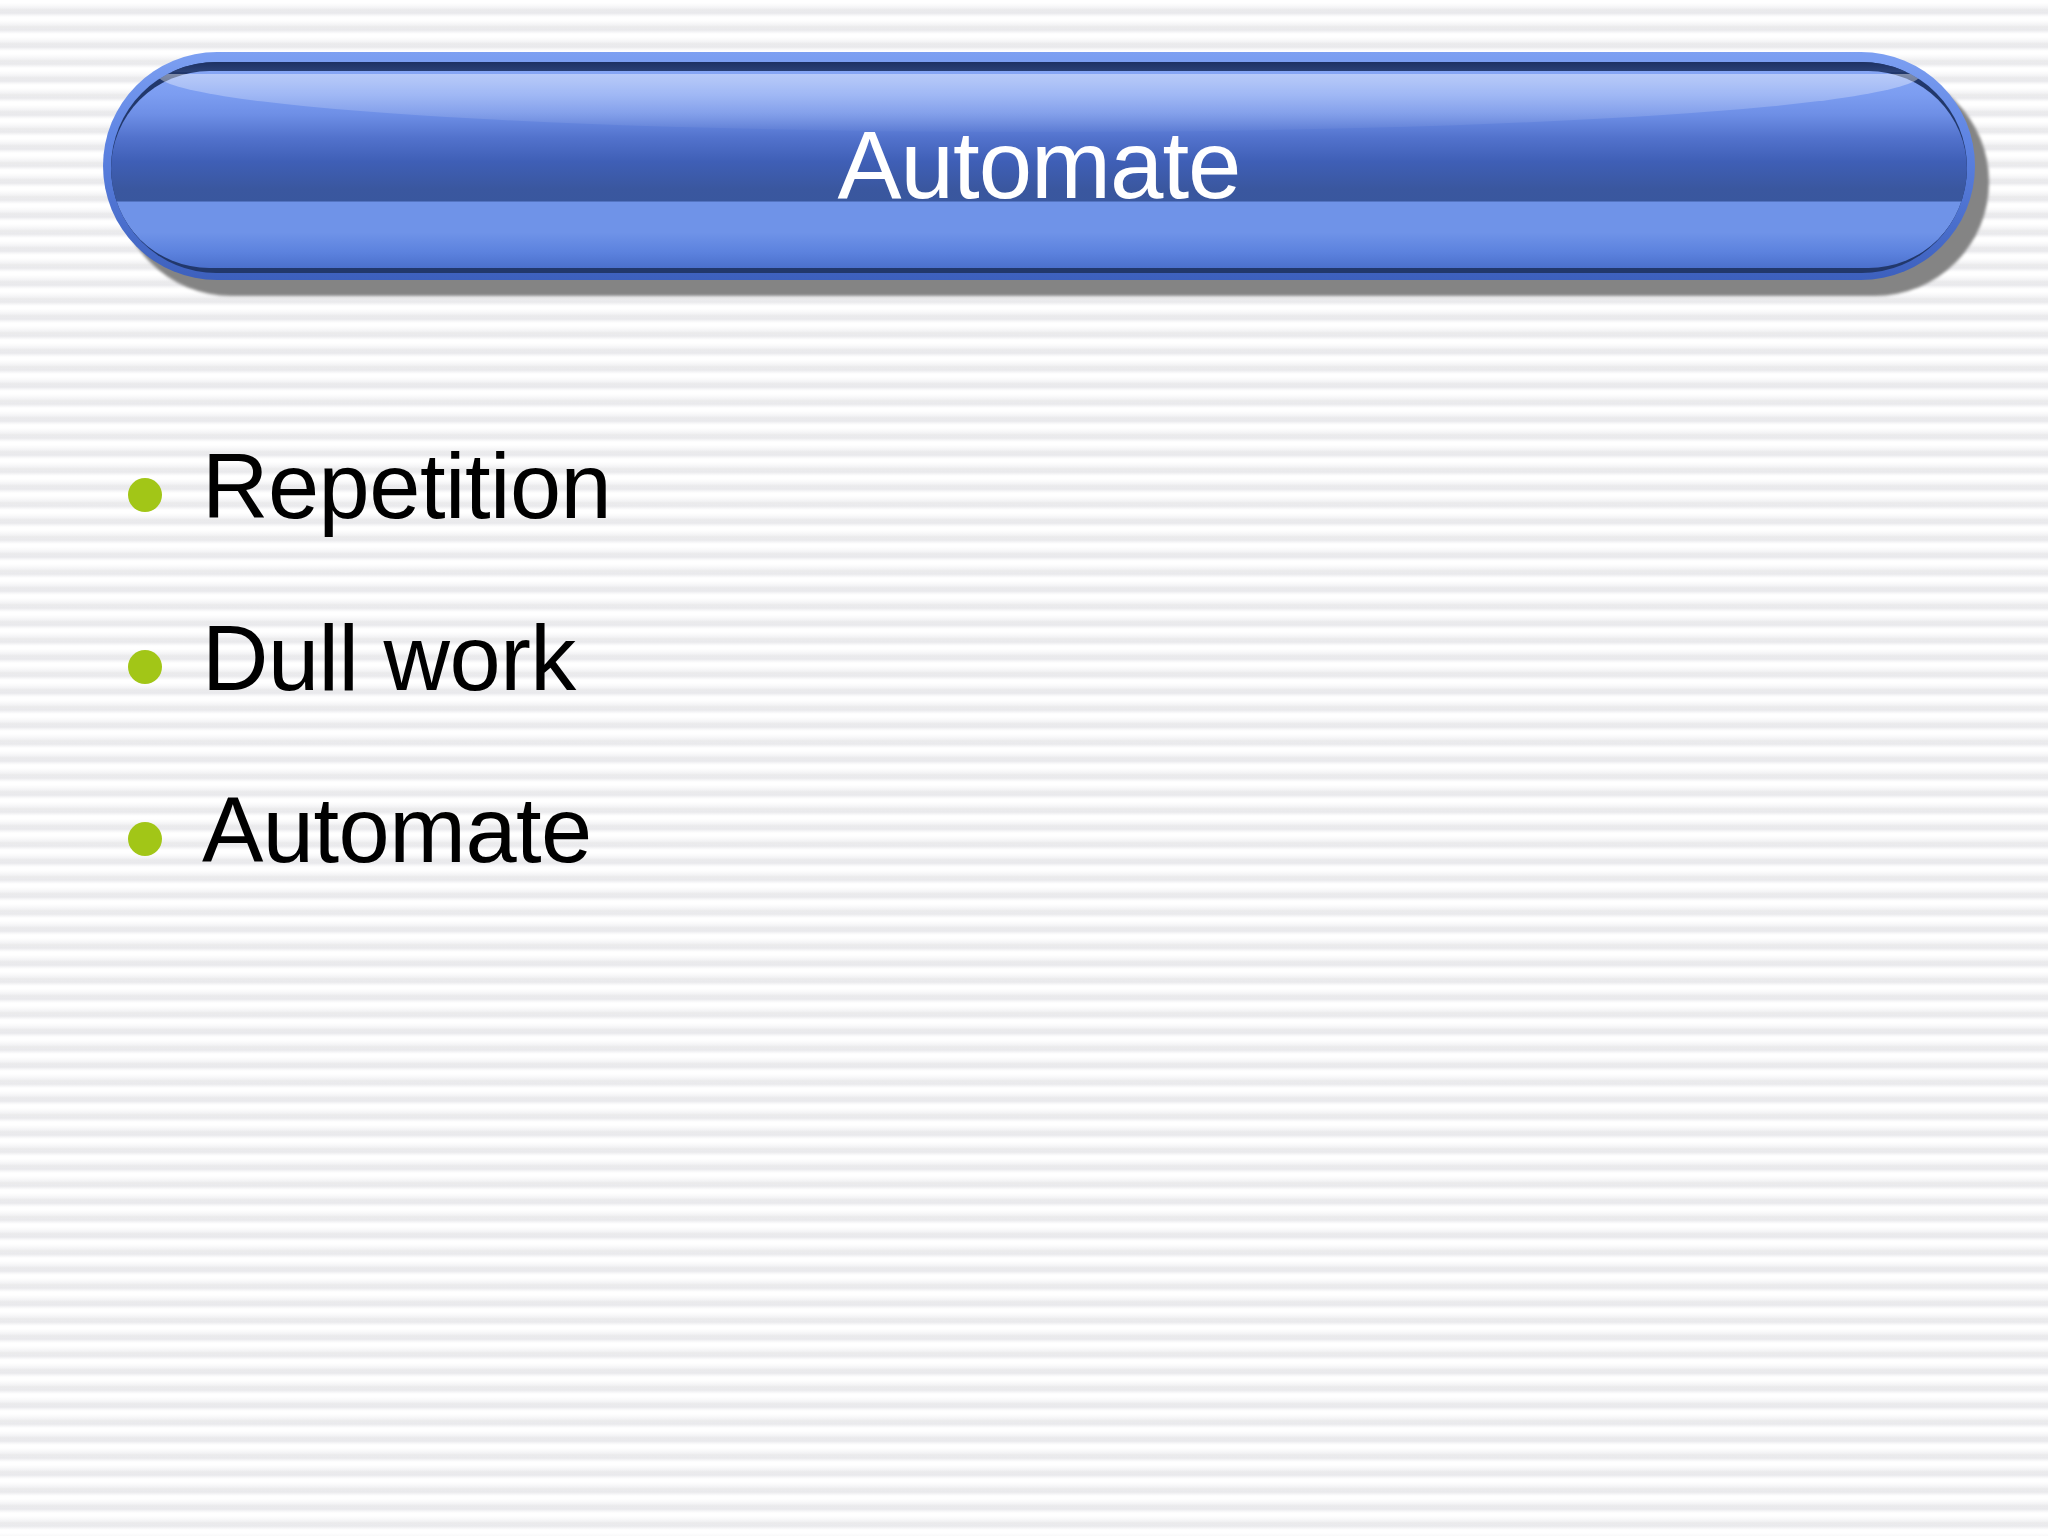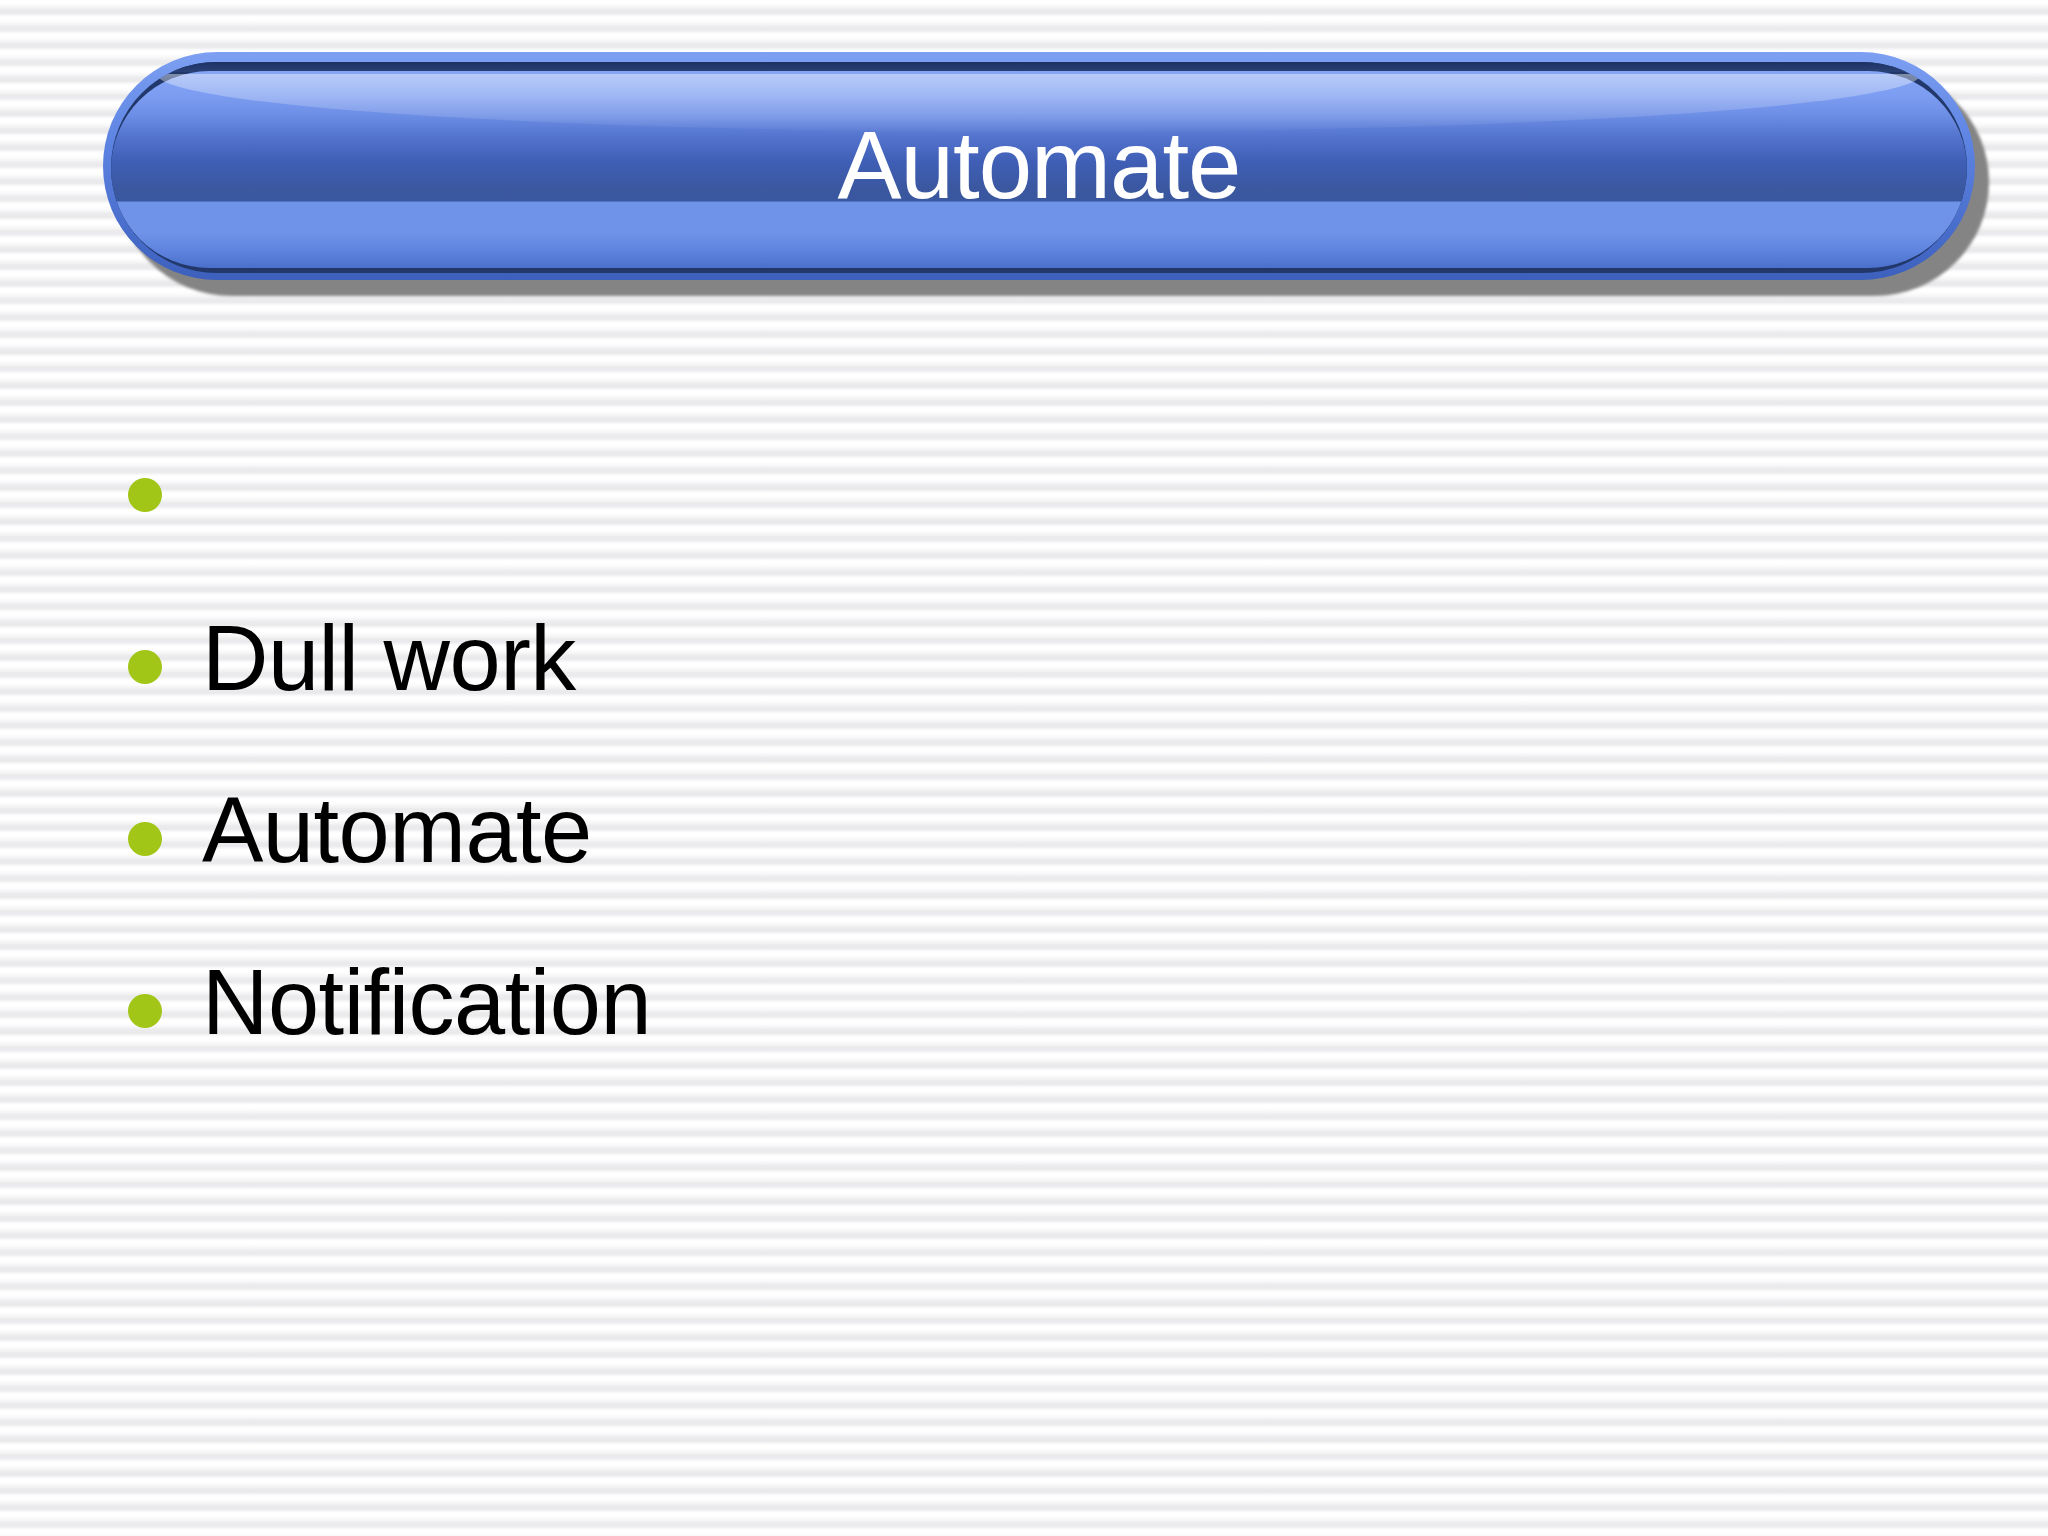--- a/index.html
+++ b/index.html
@@ -212,33 +212,30 @@
         <div class="title-gloss"></div>
         <div class="title-text">Automate</div>
       </div>
     </div>
   </div>
 
   <ul class="bullets">
 
     <li class="bullet-item">
       <span class="bullet-marker"></span>
+      <span class="bullet-label">Repetition</span>
     </li>
 
     <li class="bullet-item">
       <span class="bullet-marker"></span>
       <span class="bullet-label">Dull work</span>
     </li>
 
     <li class="bullet-item">
       <span class="bullet-marker"></span>
       <span class="bullet-label">Automate</span>
     </li>
 
-    <li class="bullet-item">
-      <span class="bullet-marker"></span>
-      <span class="bullet-label">Notification</span>
-    </li>
 
 
   </ul>
 
 </div>
 
 </body></html>

